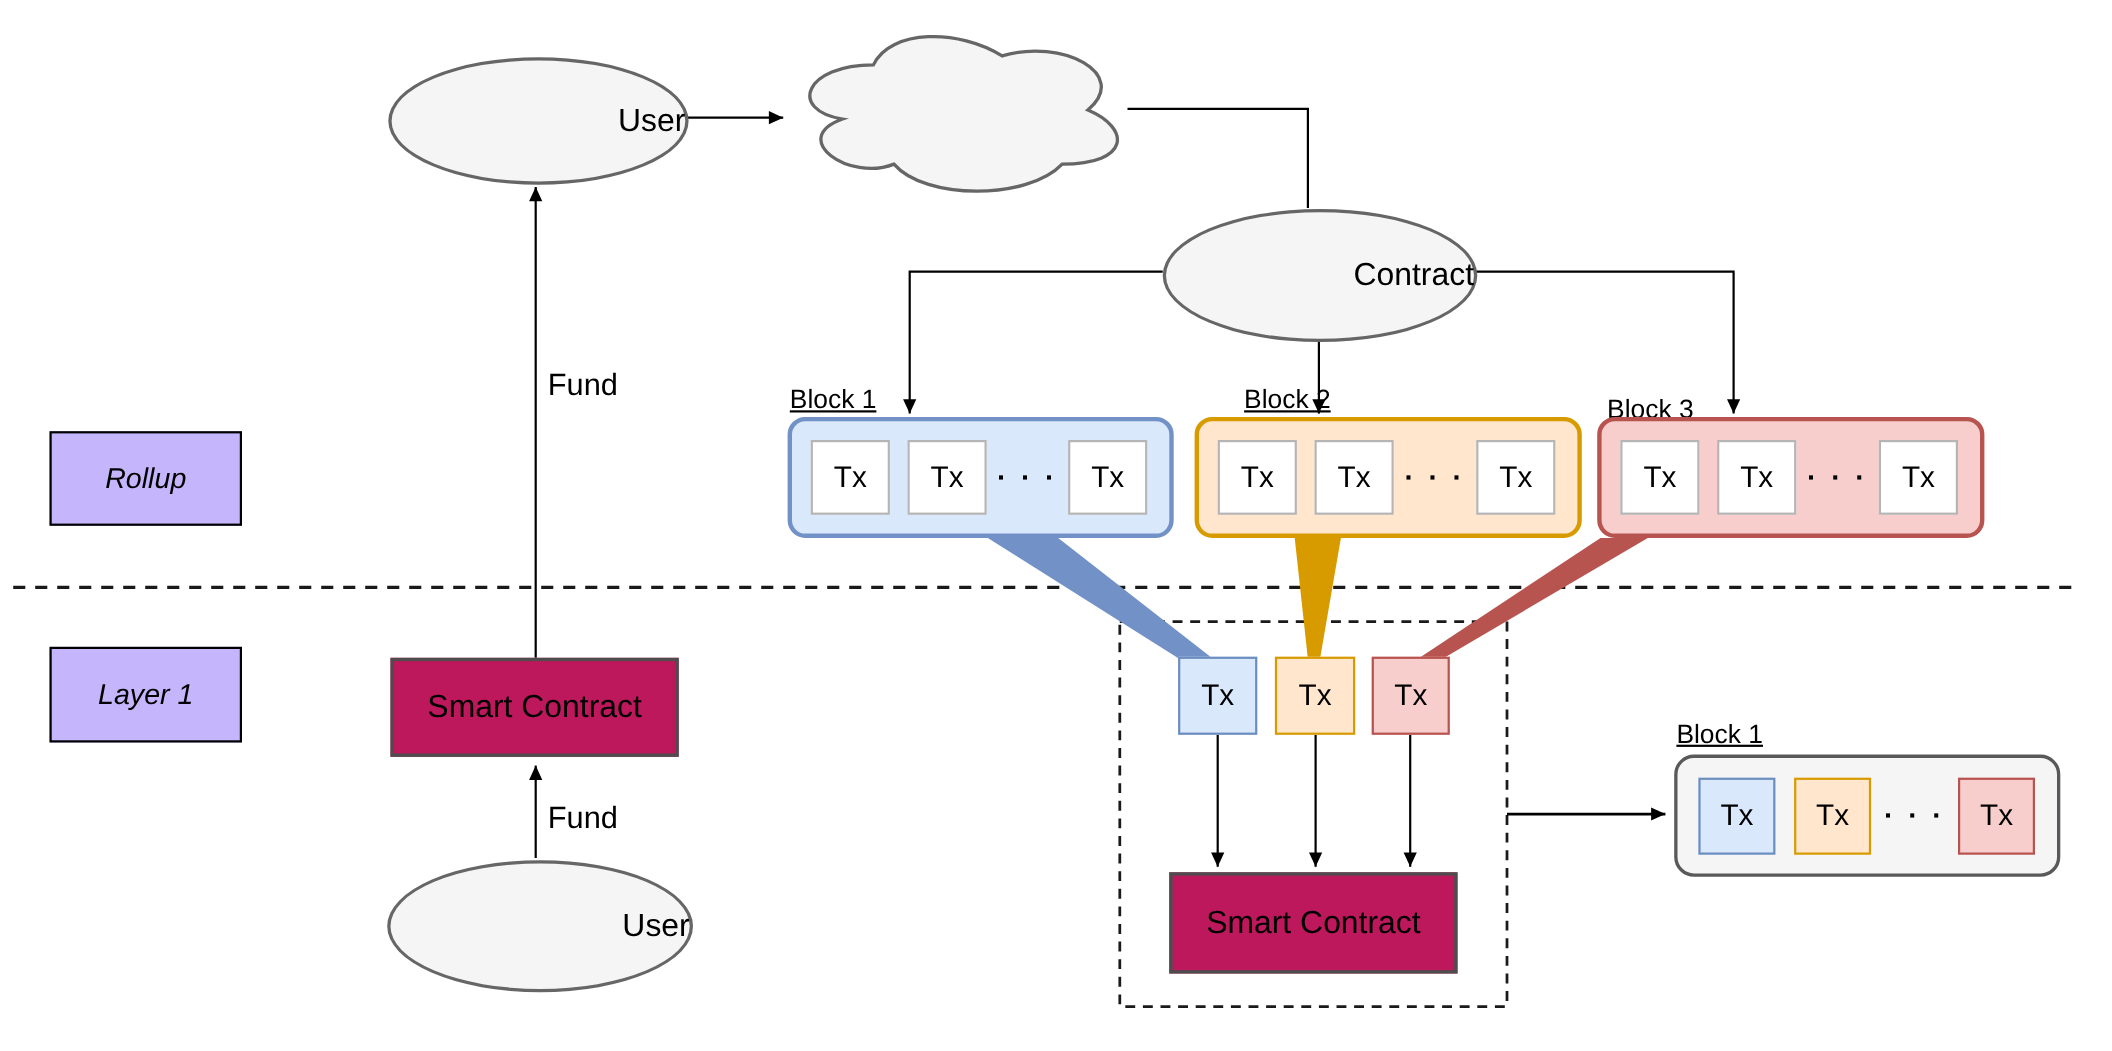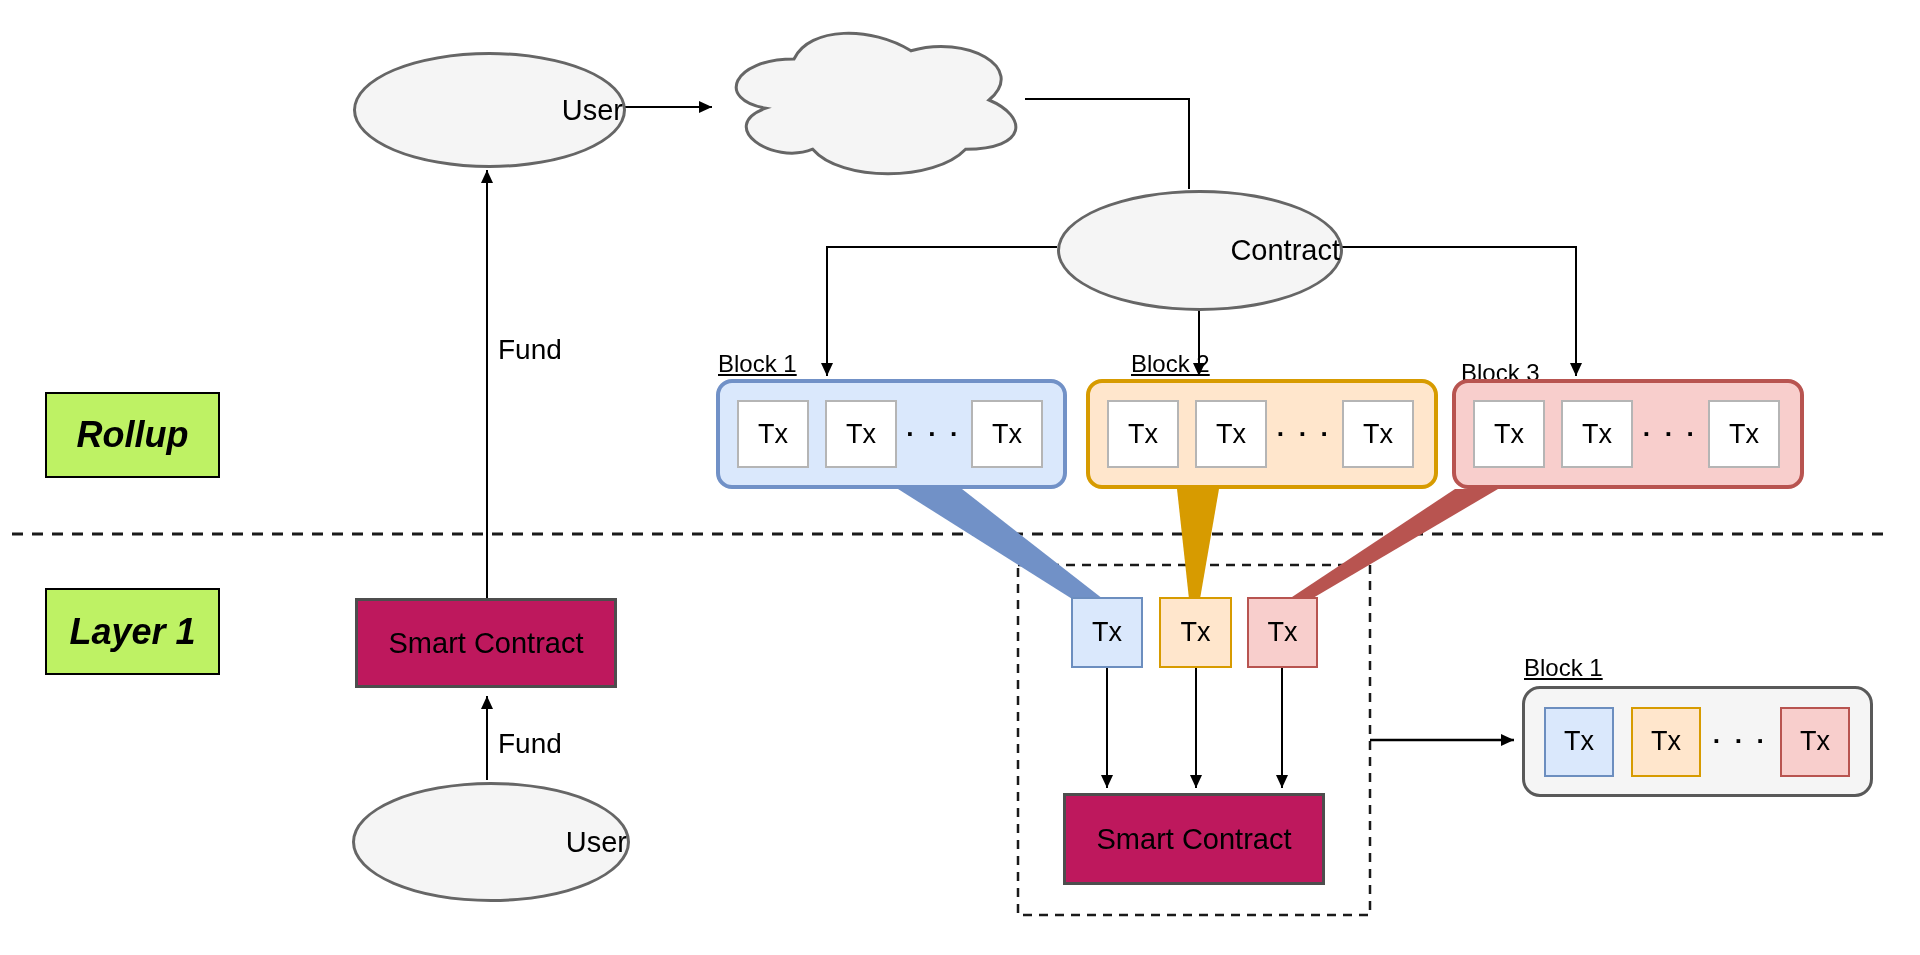--- a/index.html
+++ b/index.html
@@ -10,23 +10,23 @@
   #wires{position:absolute;left:0;top:0;width:1920px;height:955px;}
   .node-ellipse{
     position:absolute;background:#f5f5f5;border:3px solid #666666;border-radius:50%;
     display:flex;align-items:center;justify-content:flex-end;font-size:29px;
   }
   .sc-box{
     position:absolute;background:#be185d;border:3px solid #4d4d4d;box-sizing:border-box;
     display:flex;align-items:center;justify-content:center;font-size:29px;
   }
   .lane-box{
-    position:absolute;background:#bef264;border:2px solid #000;box-sizing:border-box;
+    position:absolute;background:#c4b5fd;border:2px solid #000;box-sizing:border-box;
     display:flex;align-items:center;justify-content:center;
-    font-size:36px;font-weight:bold;font-style:italic;
+    font-size:26px;font-weight:normal;font-style:italic;
   }
   .block{
     position:absolute;height:110px;border-radius:16px;box-sizing:border-box;
     display:flex;align-items:center;padding:0 20px 0 17px;
   }
   .block.blue{background:#dae8fc;border:4px solid #7191c7;}
   .block.orange{background:#ffe6cc;border:4px solid #d79b00;}
   .block.red{background:#f8cecc;border:4px solid #b85450;}
   .tx-white{
     width:72px;height:68px;background:#ffffff;border:2px solid #b5b5b5;box-sizing:border-box;

